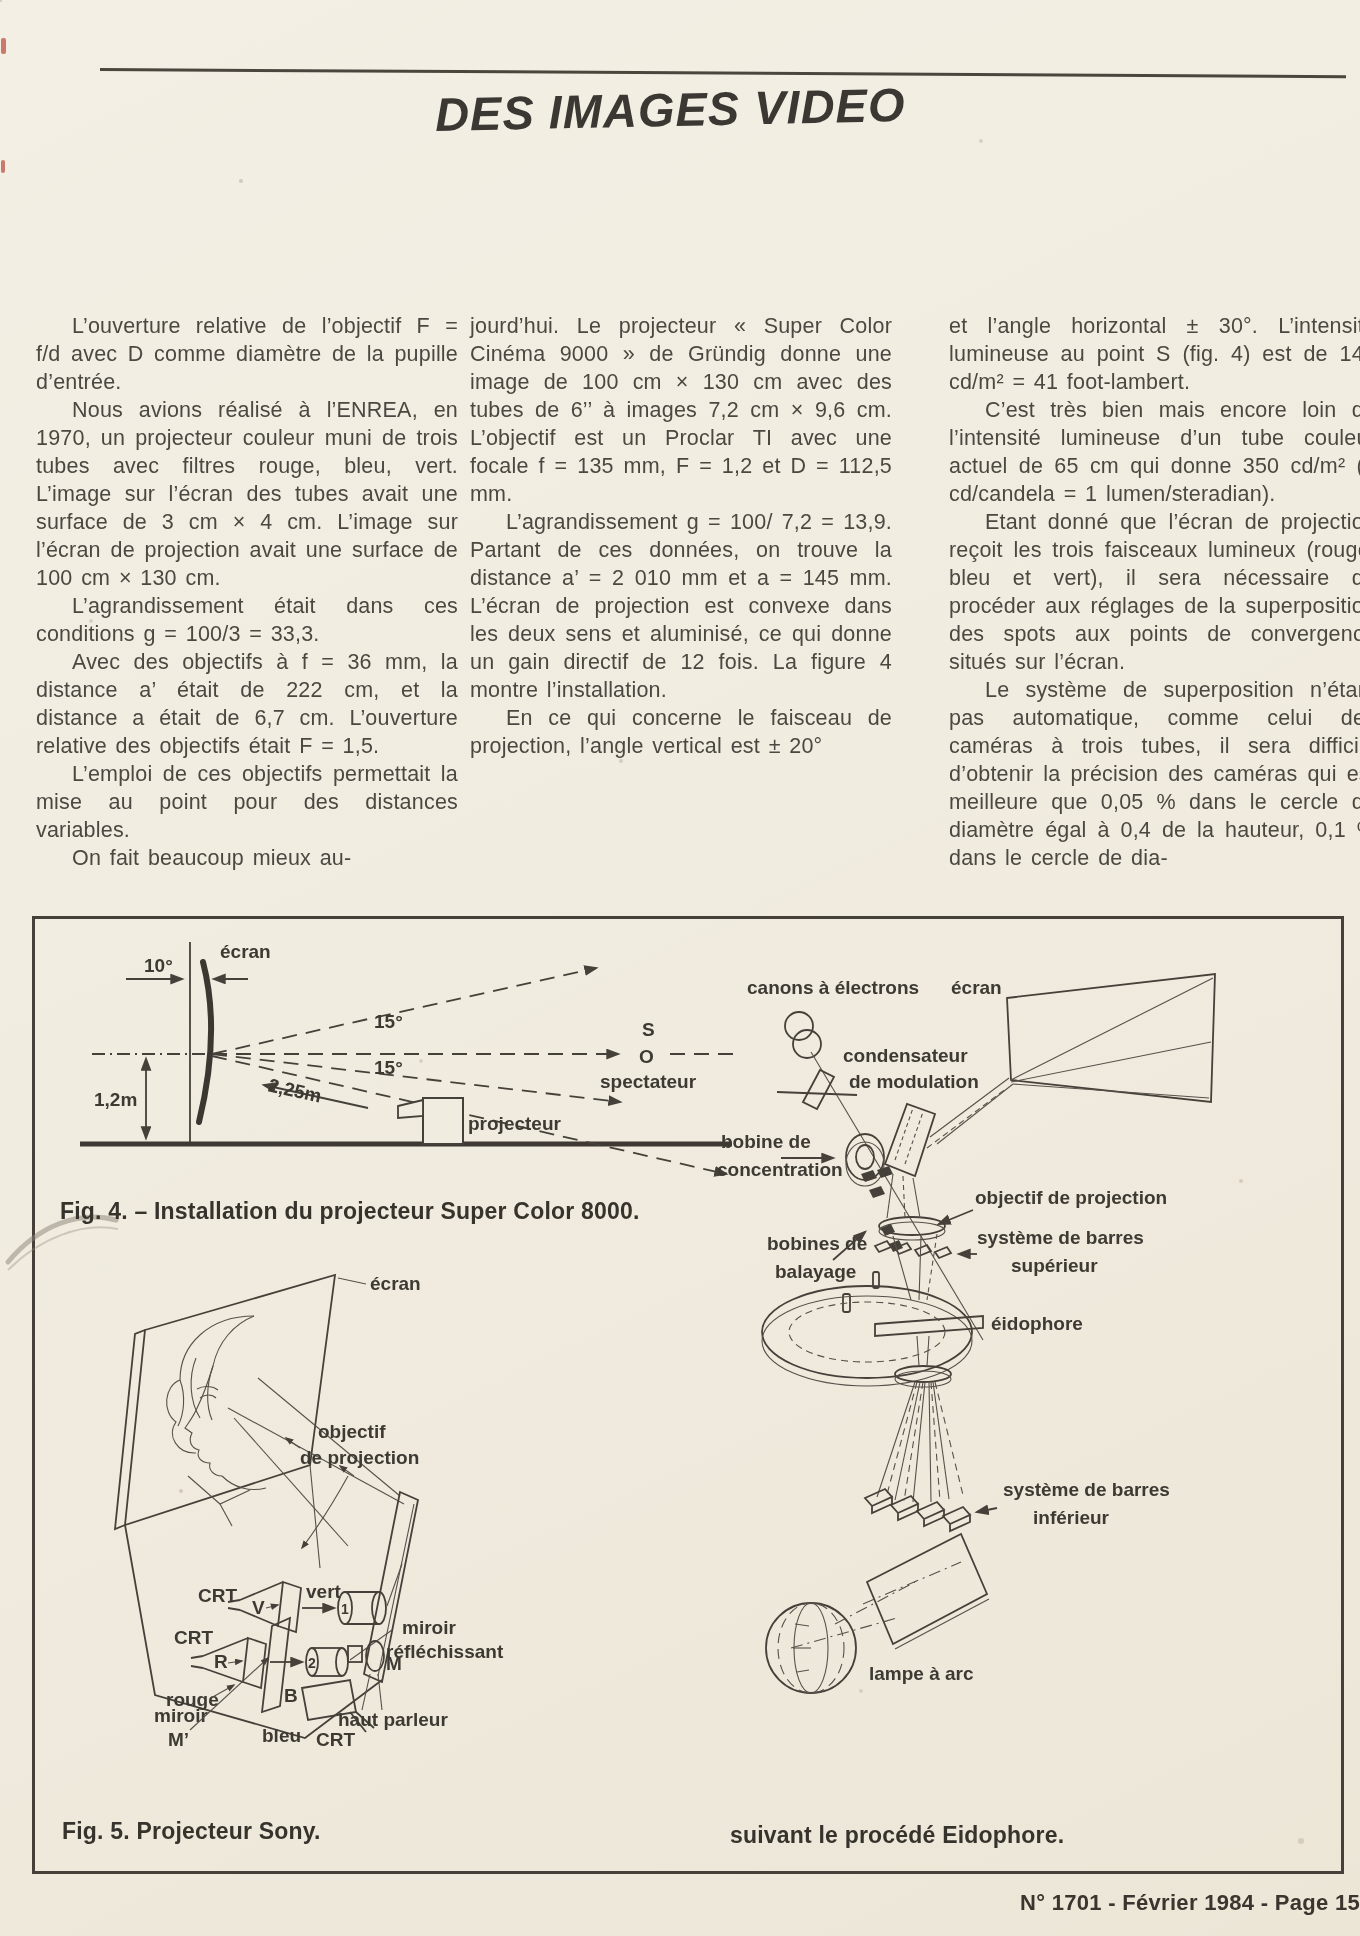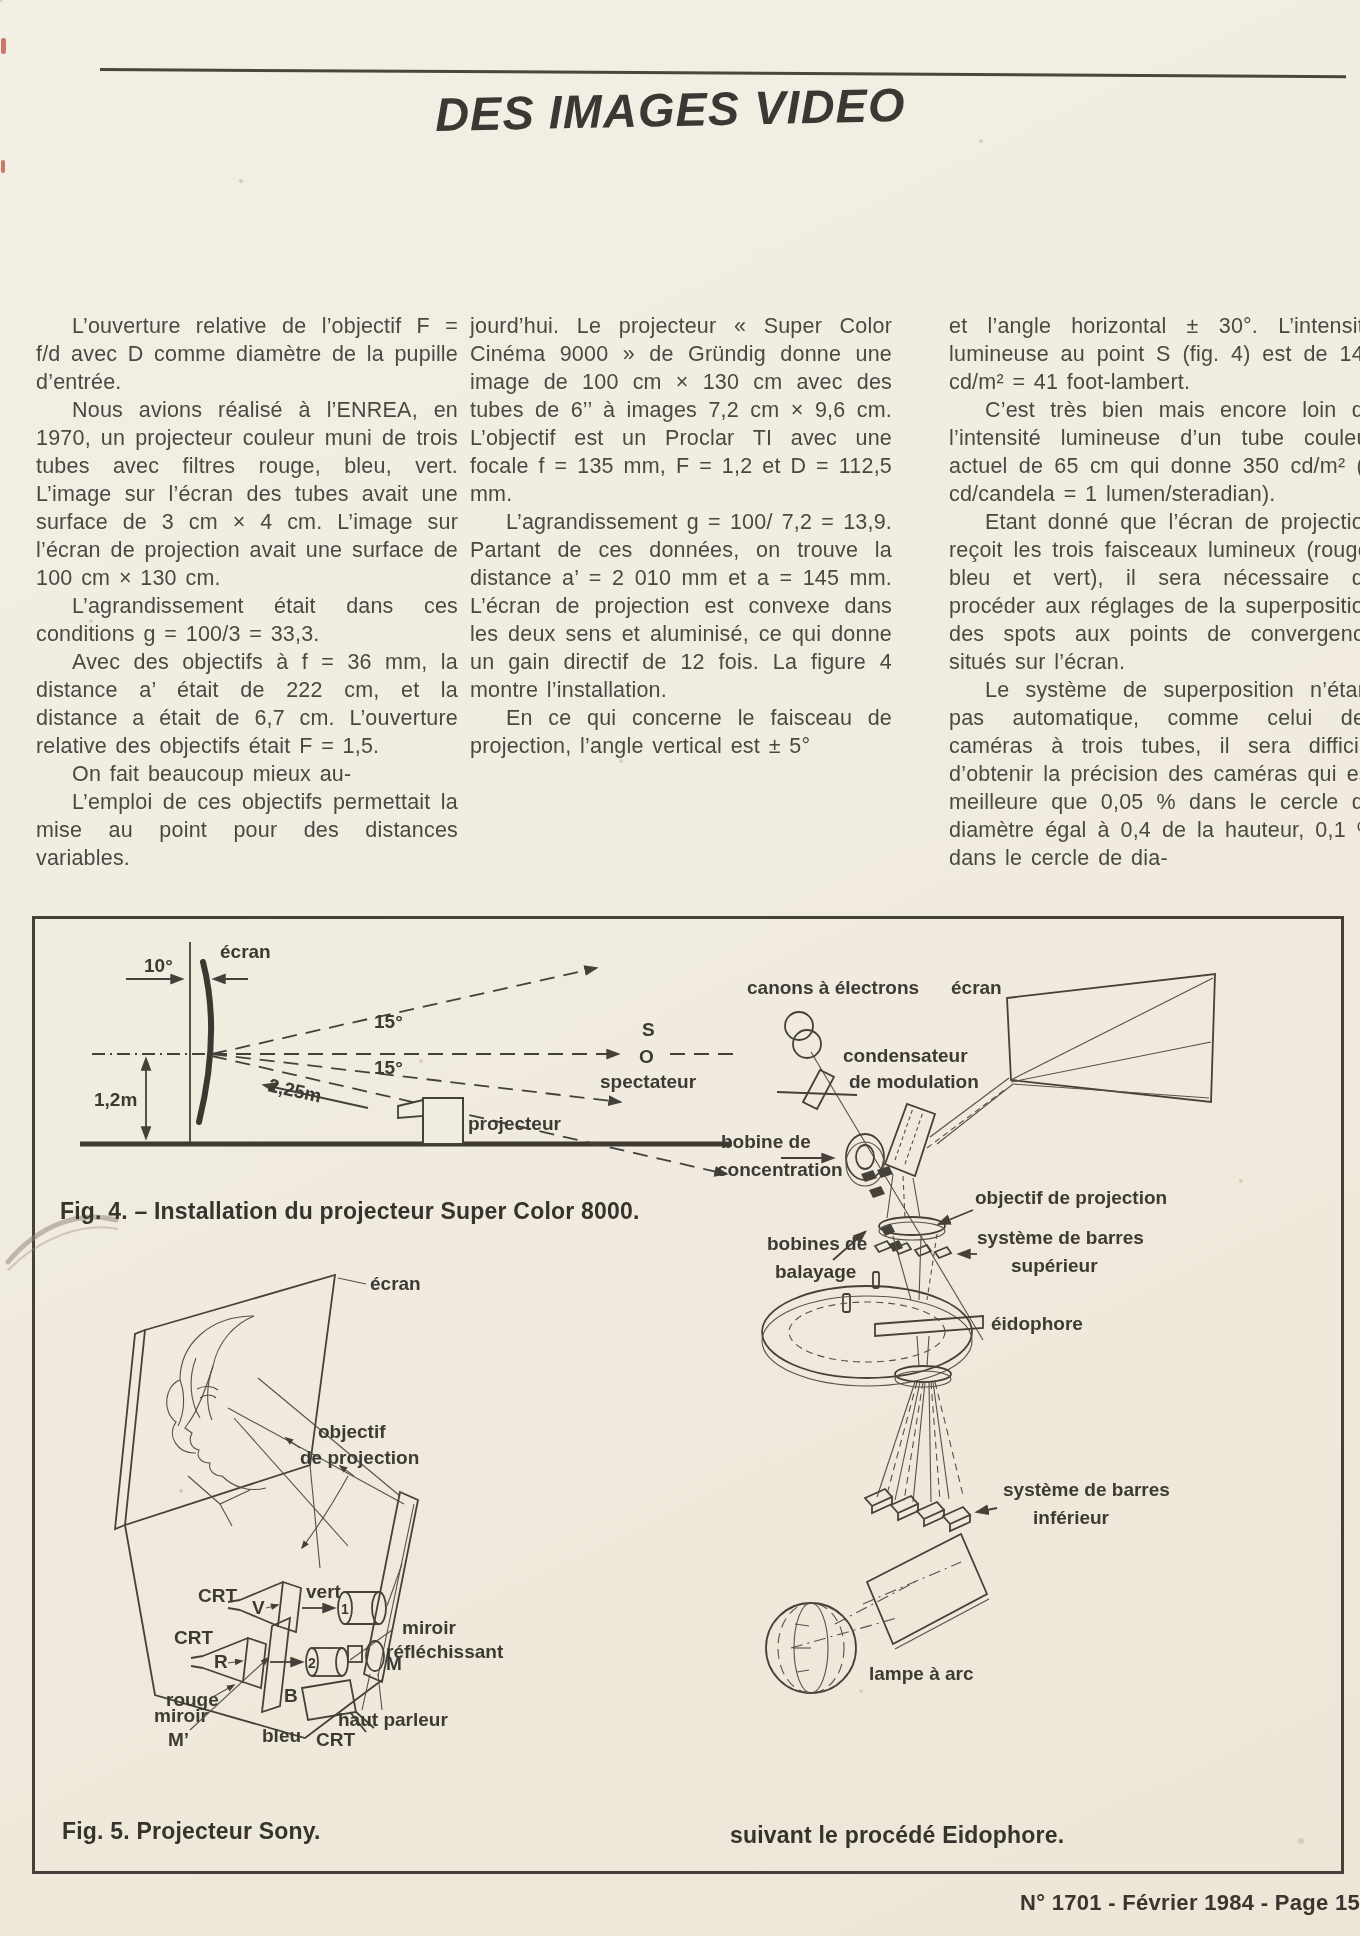--- a/index.html
+++ b/index.html
@@ -49,27 +49,27 @@
   <div class="redmark" style="left:1px;top:160px;width:4px;height:13px;"></div>
 
   <div class="top-rule"></div>
   <h1 class="title">DES IMAGES VIDEO</h1>
 
   <div class="col col1">
     <p>L’ouverture relative de l’objectif F = f/d avec D comme diamètre de la pupille d’entrée.</p>
     <p>Nous avions réalisé à l’ENREA, en 1970, un projecteur couleur muni de trois tubes avec filtres rouge, bleu, vert. L’image sur l’écran des tubes avait une surface de 3 cm × 4 cm. L’image sur l’écran de projection avait une surface de 100 cm × 130 cm.</p>
     <p>L’agrandissement était dans ces conditions g = 100/3 = 33,3.</p>
     <p>Avec des objectifs à f = 36 mm, la distance a’ était de 222 cm, et la distance a était de 6,7 cm. L’ouverture relative des objectifs était F = 1,5.</p>
+    <p>L’emploi de ces objectifs permettait la mise au point pour des distances variables.</p>
     <p>On fait beaucoup mieux au-</p>
-    <p>L’emploi de ces objectifs permettait la mise au point pour des distances variables.</p>
   </div>
   <div class="col col2">
     <p class="cont">jourd’hui. Le projecteur « Super Color Cinéma 9000 » de Gründig donne une image de 100 cm × 130 cm avec des tubes de 6’’ à images 7,2 cm × 9,6 cm. L’objectif est un Proclar TI avec une focale f = 135 mm, F = 1,2 et D = 112,5 mm.</p>
     <p>L’agrandissement g = 100/ 7,2 = 13,9. Partant de ces données, on trouve la distance a’ = 2 010 mm et a = 145 mm. L’écran de projection est convexe dans les deux sens et aluminisé, ce qui donne un gain directif de 12 fois. La figure 4 montre l’installation.</p>
-    <p>En ce qui concerne le faisceau de projection, l’angle vertical est ± 5°</p>
+    <p>En ce qui concerne le faisceau de projection, l’angle vertical est ± 20°</p>
   </div>
   <div class="col col3">
     <p class="cont">et l’angle horizontal ± 30°. L’intensité lumineuse au point S (fig. 4) est de 140 cd/m² = 41 foot-lambert.</p>
     <p>C’est très bien mais encore loin de l’intensité lumineuse d’un tube couleur actuel de 65 cm qui donne 350 cd/m² (1 cd/candela = 1 lumen/steradian).</p>
     <p>Etant donné que l’écran de projection reçoit les trois faisceaux lumineux (rouge, bleu et vert), il sera nécessaire de procéder aux réglages de la superposition des spots aux points de convergence situés sur l’écran.</p>
     <p>Le système de superposition n’étant pas automatique, comme celui des caméras à trois tubes, il sera difficile d’obtenir la précision des caméras qui est meilleure que 0,05 % dans le cercle de diamètre égal à 0,4 de la hauteur, 0,1 % dans le cercle de dia-</p>
   </div>
 
   <div class="figure-box"></div>
 

